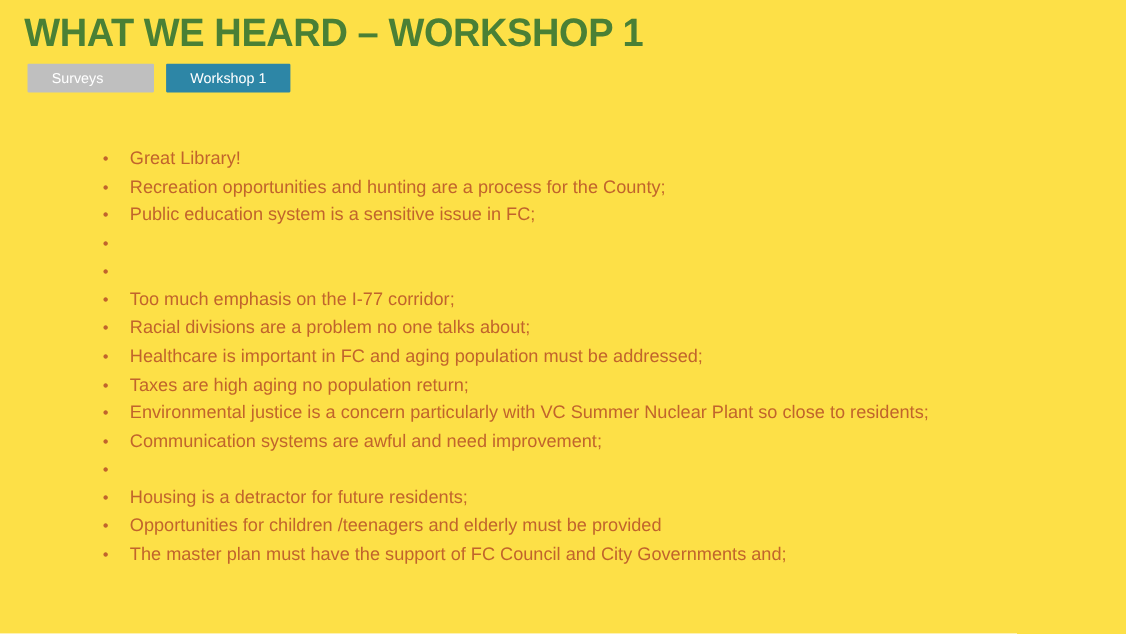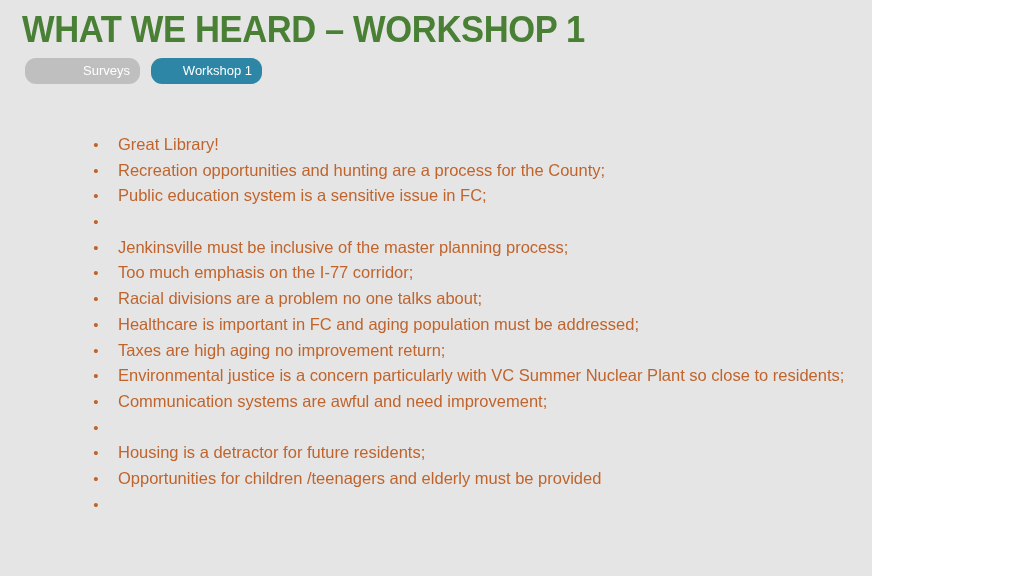--- a/index.html
+++ b/index.html
@@ -10,23 +10,23 @@
   body {
     width: 1024px;
     height: 576px;
     overflow: hidden;
     font-family: "Liberation Sans", sans-serif;
     -webkit-font-smoothing: antialiased;
   }
 
   .slide {
     position: relative;
-    width: 872px;
+    width: 1024px;
     height: 576px;
-    background: #e5e5e5;
+    background: #fde047;
   }
 
   
   .slide-title {
     position: absolute;
     left: 22px;
     top: 8px;
     font-size: 36px;
     font-weight: bold;
     letter-spacing: -0.4px;
@@ -42,27 +42,27 @@
     position: absolute;
     left: 25px;
     top: 58px;
     display: flex;
     align-items: flex-start;
     gap: 11px;
   }
   .tab {
     height: 26px;
     line-height: 26px;
-    border-radius: 11px;
+    border-radius: 1px;
     font-size: 13px;
     color: #ffffff;
-    text-align: right;
+    text-align: left;
     white-space: nowrap;
     box-sizing: border-box;
-    padding: 0 10px;
+    padding: 0 22px;
     user-select: none;
   }
   .tab-inactive {
     background: #bfbfbf;
     min-width: 115px;
   }
   .tab-active {
     background: #2d86a6;
     min-width: 111px;
   }
@@ -113,26 +113,26 @@
   <div class="tab-row">
     <div class="tab tab-inactive">Surveys</div>
     <div class="tab tab-active">Workshop 1</div>
   </div>
 
   <ul class="bullet-list">
       <li class="bullet-item"><span class="bullet-dot">•</span><span class="bullet-text"><b>Great Library</b><span>!</span></span></li>
       <li class="bullet-item"><span class="bullet-dot">•</span><span class="bullet-text"><b>Recreation opportunities</b><span> and </span><b>hunting</b><span> are a </span><b>process</b><span> for the County;</span></span></li>
       <li class="bullet-item"><span class="bullet-dot">•</span><span class="bullet-text"><b>Public education</b><span> system is a sensitive issue in FC;</span></span></li>
       <li class="bullet-item"><span class="bullet-dot">•</span></li>
-      <li class="bullet-item"><span class="bullet-dot">•</span><span class="bullet-text"><b>Jenkinsville</b><span> must be </span><b>inclusive</b><span> of the master planning process;</span></span></li>
+      <li class="bullet-item"><span class="bullet-dot">•</span></li>
       <li class="bullet-item"><span class="bullet-dot">•</span><span class="bullet-text"><span>Too much </span><b>emphasis</b><span> on the </span><b>I-77 corridor</b><span>;</span></span></li>
       <li class="bullet-item"><span class="bullet-dot">•</span><span class="bullet-text"><b>Racial divisions</b><span> are a problem no one talks about;</span></span></li>
       <li class="bullet-item"><span class="bullet-dot">•</span><span class="bullet-text"><b>Healthcare</b><span> is important in FC and </span><b>aging population</b><span> must be addressed;</span></span></li>
-      <li class="bullet-item"><span class="bullet-dot">•</span><span class="bullet-text"><b>Taxes</b><span> are high aging </span><b>no improvement</b><span> return;</span></span></li>
+      <li class="bullet-item"><span class="bullet-dot">•</span><span class="bullet-text"><b>Taxes</b><span> are high aging </span><b>no population</b><span> return;</span></span></li>
       <li class="bullet-item"><span class="bullet-dot">•</span><span class="bullet-text"><b>Environmental justice</b><span> is a concern particularly with </span><b>VC Summer Nuclear Plant</b><span> so </span><b>close</b><span> to residents;</span></span></li>
       <li class="bullet-item"><span class="bullet-dot">•</span><span class="bullet-text"><b>Communication systems</b><span> are </span><b>awful</b><span> and need improvement;</span></span></li>
       <li class="bullet-item"><span class="bullet-dot">•</span></li>
       <li class="bullet-item"><span class="bullet-dot">•</span><span class="bullet-text"><b>Housing</b><span> is a </span><b>detractor</b><span> for future residents;</span></span></li>
       <li class="bullet-item"><span class="bullet-dot">•</span><span class="bullet-text"><b>Opportunities</b><span> for </span><b>children /teenagers and elderly</b><span> must be provided</span></span></li>
-      <li class="bullet-item"><span class="bullet-dot">•</span></li>
+      <li class="bullet-item"><span class="bullet-dot">•</span><span class="bullet-text"><span>The </span><b>master plan</b><span> must have the support of </span><b>FC Council and City Governments</b><span> and;</span></span></li>
     </ul>
 
 </div>
 
 </body></html>

